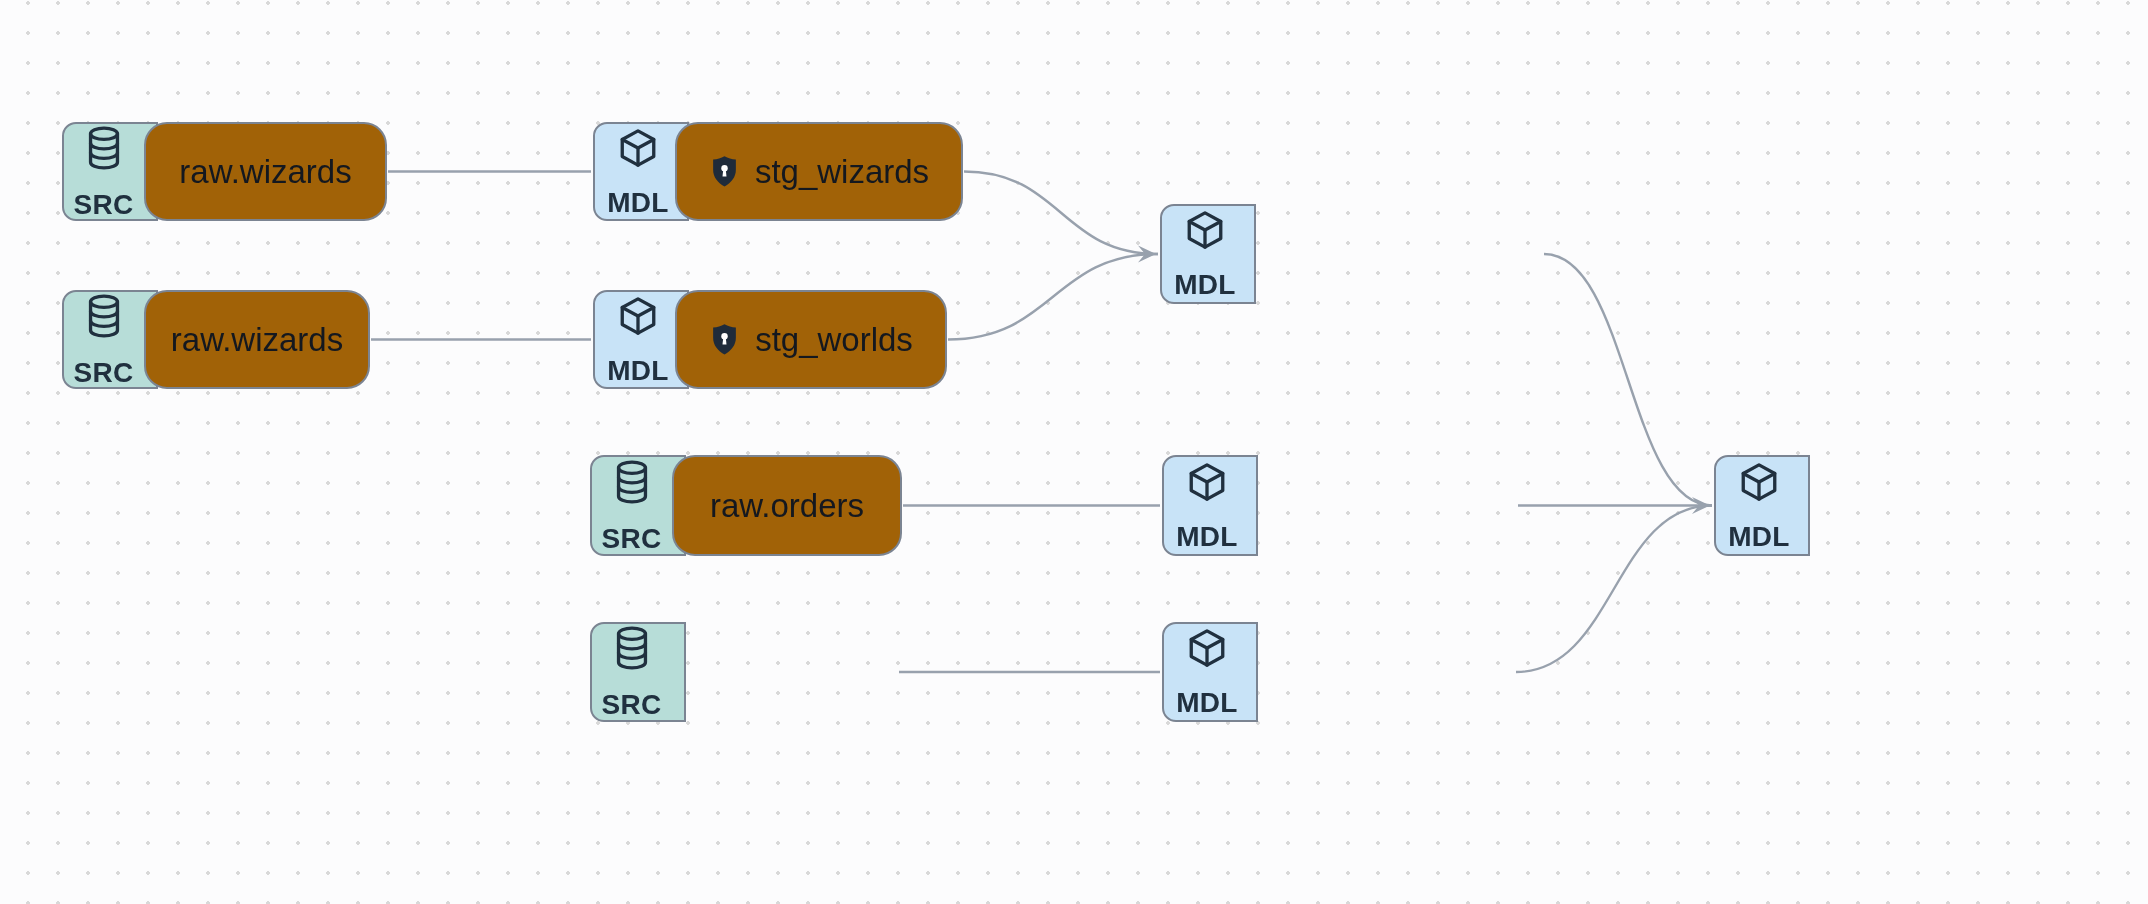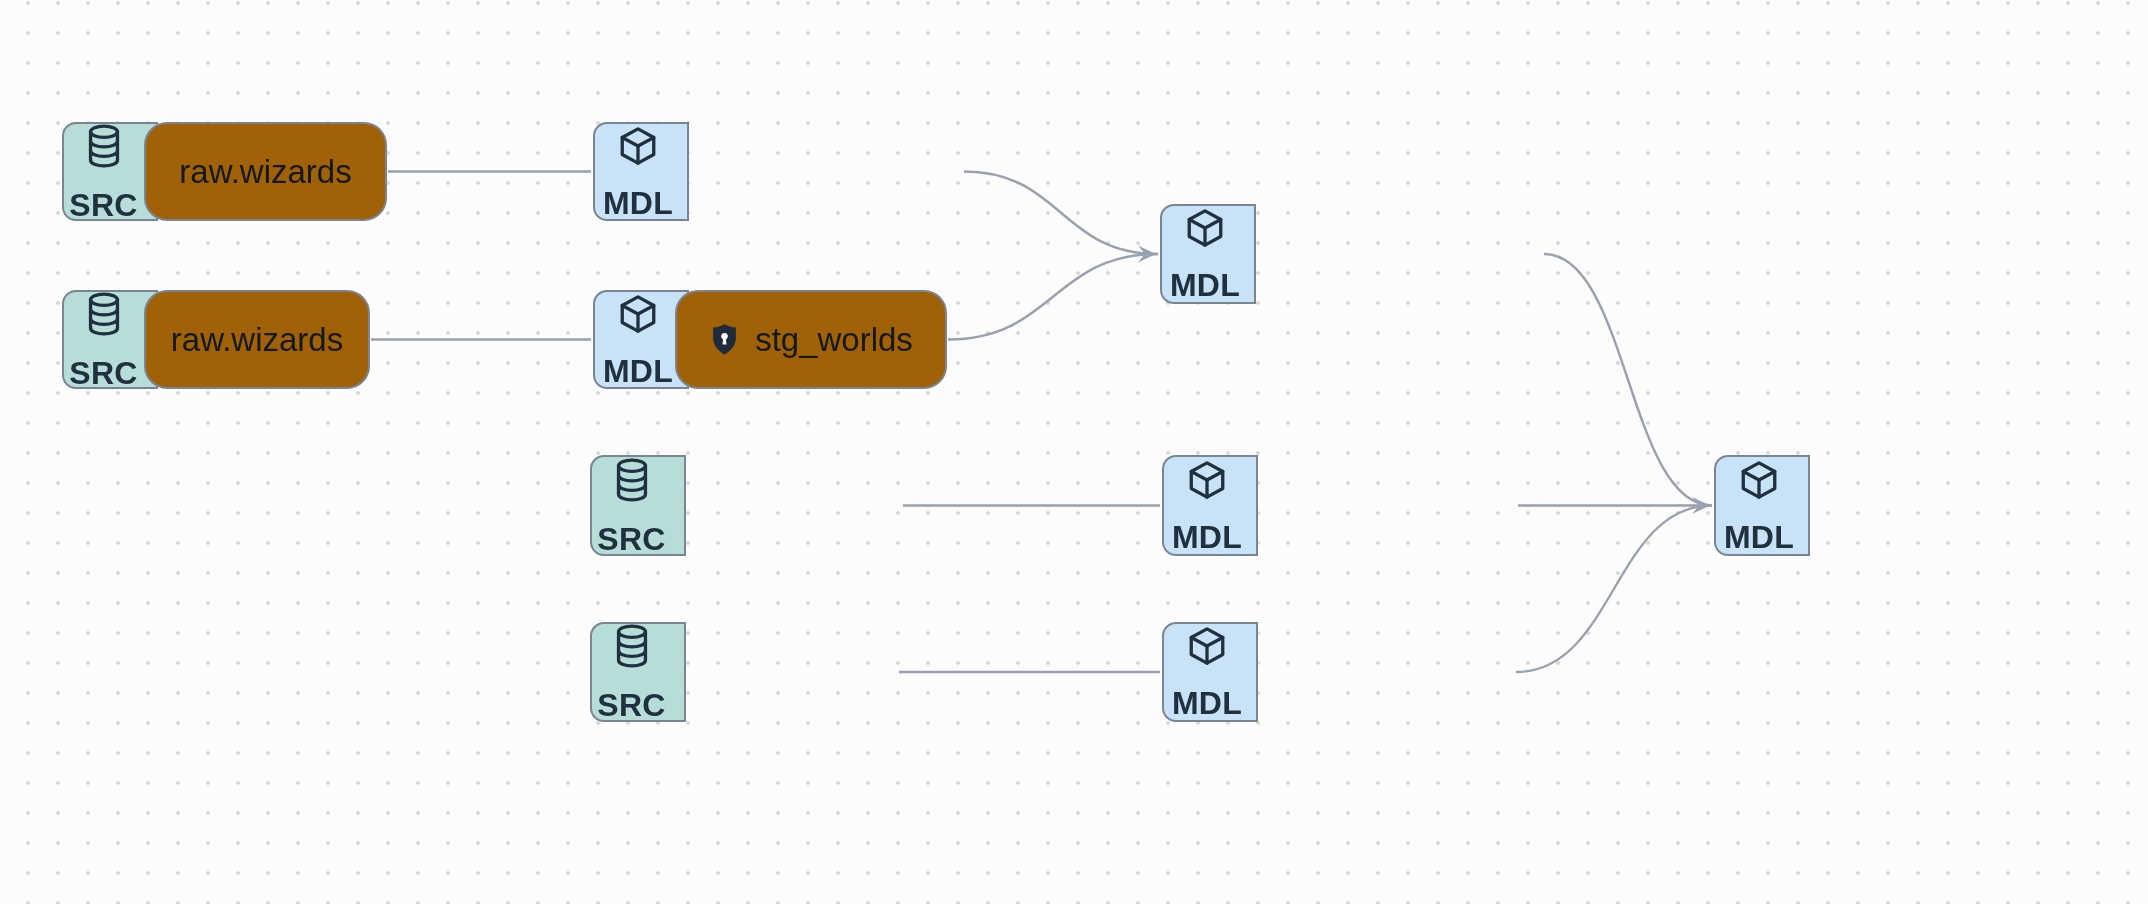--- a/index.html
+++ b/index.html
@@ -28,21 +28,21 @@
   .badge{
     box-sizing:border-box;width:96px;flex:0 0 96px;
     border:2.5px solid var(--border);
     border-radius:14px 0 0 14px;
     display:flex;flex-direction:column;align-items:center;justify-content:center;
     gap:2px;padding-right:13px;
   }
   .badge.src{background:var(--srcbg);}
   .badge.mdl{background:var(--mdlbg);padding-left:7px;}
   .badge-label{
-    font-size:32px;font-weight:700;color:var(--ink);
+    font-size:28px;font-weight:700;color:var(--ink);
     letter-spacing:.3px;line-height:1;margin-top:18px;
   }
   .panel{
     box-sizing:border-box;flex:1;margin-left:-14px;z-index:1;
     background:#a16207;border:2.5px solid var(--border);border-radius:23px;
     display:flex;align-items:center;justify-content:center;gap:15px;
   }
   .name{font-size:33px;color:var(--name);white-space:nowrap;}
   .badge-icon,.shield{display:flex;align-items:center;justify-content:center;}
 </style>
@@ -87,59 +87,69 @@
 
       <span class="badge-icon">
         <svg width="42" height="42" viewBox="0 0 24 24" fill="none" stroke="#20303f" stroke-width="1.9" stroke-linecap="round" stroke-linejoin="round">
           <path d="M12 2.2 L21 7.1 V16.9 L12 21.8 L3 16.9 V7.1 Z"></path>
           <path d="M3 7.1 L12 12 L21 7.1"></path>
           <path d="M12 12 V21.8"></path>
         </svg>
       </span>
       <span class="badge-label">MDL</span>
     </div>
-  </div>
-      <div class="node" style="left: 62px; top: 290px; width: 308px; height: 99px;">
-    <div class="badge src">
-      <span class="badge-icon">
-        <svg width="38" height="46" viewBox="0 0 24 28" fill="none" stroke="#20303f" stroke-width="2.1" stroke-linecap="round" stroke-linejoin="round">
-          <ellipse cx="12" cy="5" rx="8.5" ry="3.6"></ellipse>
-          <path d="M3.5 5 v18 c0 2 3.8 3.6 8.5 3.6 s8.5 -1.6 8.5 -3.6 v-18"></path>
-          <path d="M3.5 11 c0 2 3.8 3.6 8.5 3.6 s8.5 -1.6 8.5 -3.6"></path>
-          <path d="M3.5 17 c0 2 3.8 3.6 8.5 3.6 s8.5 -1.6 8.5 -3.6"></path>
-        </svg>
-      </span>
-
-      <span class="badge-label">SRC</span>
-    </div>
-    <div class="panel">
-
-      <span class="name">raw.wizards</span>
-    </div>
-  </div>
-      <div class="node" style="left: 593px; top: 290px; width: 354px; height: 99px;">
-    <div class="badge mdl">
-
-      <span class="badge-icon">
-        <svg width="42" height="42" viewBox="0 0 24 24" fill="none" stroke="#20303f" stroke-width="1.9" stroke-linecap="round" stroke-linejoin="round">
-          <path d="M12 2.2 L21 7.1 V16.9 L12 21.8 L3 16.9 V7.1 Z"></path>
-          <path d="M3 7.1 L12 12 L21 7.1"></path>
-          <path d="M12 12 V21.8"></path>
-        </svg>
-      </span>
-      <span class="badge-label">MDL</span>
-    </div>
     <div class="panel">
       <span class="shield">
         <svg width="31" height="34" viewBox="0 0 24 26">
           <path fill="#1f2b3a" d="M12 0.8 c2.7 1.5 5.6 2.3 8.8 2.5 v8 c0 5.6 -3.3 9.9 -8.8 12.9 C6.5 21.2 3.2 16.9 3.2 11.3 v-8 C6.4 3.1 9.3 2.3 12 0.8 Z"></path>
           <circle cx="12" cy="10" r="2.5" fill="#ffffff"></circle>
           <path fill="#ffffff" d="M11 11.5 h2 l0.55 5 h-3.1 Z"></path>
         </svg>
       </span>
+      <span class="name">stg_wizards</span>
+    </div>
+  </div>
+      <div class="node" style="left: 62px; top: 290px; width: 308px; height: 99px;">
+    <div class="badge src">
+      <span class="badge-icon">
+        <svg width="38" height="46" viewBox="0 0 24 28" fill="none" stroke="#20303f" stroke-width="2.1" stroke-linecap="round" stroke-linejoin="round">
+          <ellipse cx="12" cy="5" rx="8.5" ry="3.6"></ellipse>
+          <path d="M3.5 5 v18 c0 2 3.8 3.6 8.5 3.6 s8.5 -1.6 8.5 -3.6 v-18"></path>
+          <path d="M3.5 11 c0 2 3.8 3.6 8.5 3.6 s8.5 -1.6 8.5 -3.6"></path>
+          <path d="M3.5 17 c0 2 3.8 3.6 8.5 3.6 s8.5 -1.6 8.5 -3.6"></path>
+        </svg>
+      </span>
+
+      <span class="badge-label">SRC</span>
+    </div>
+    <div class="panel">
+
+      <span class="name">raw.wizards</span>
+    </div>
+  </div>
+      <div class="node" style="left: 593px; top: 290px; width: 354px; height: 99px;">
+    <div class="badge mdl">
+
+      <span class="badge-icon">
+        <svg width="42" height="42" viewBox="0 0 24 24" fill="none" stroke="#20303f" stroke-width="1.9" stroke-linecap="round" stroke-linejoin="round">
+          <path d="M12 2.2 L21 7.1 V16.9 L12 21.8 L3 16.9 V7.1 Z"></path>
+          <path d="M3 7.1 L12 12 L21 7.1"></path>
+          <path d="M12 12 V21.8"></path>
+        </svg>
+      </span>
+      <span class="badge-label">MDL</span>
+    </div>
+    <div class="panel">
+      <span class="shield">
+        <svg width="31" height="34" viewBox="0 0 24 26">
+          <path fill="#1f2b3a" d="M12 0.8 c2.7 1.5 5.6 2.3 8.8 2.5 v8 c0 5.6 -3.3 9.9 -8.8 12.9 C6.5 21.2 3.2 16.9 3.2 11.3 v-8 C6.4 3.1 9.3 2.3 12 0.8 Z"></path>
+          <circle cx="12" cy="10" r="2.5" fill="#ffffff"></circle>
+          <path fill="#ffffff" d="M11 11.5 h2 l0.55 5 h-3.1 Z"></path>
+        </svg>
+      </span>
       <span class="name">stg_worlds</span>
     </div>
   </div>
       <div class="node" style="left: 1160px; top: 204px; width: 383px; height: 100px;">
     <div class="badge mdl">
 
       <span class="badge-icon">
         <svg width="42" height="42" viewBox="0 0 24 24" fill="none" stroke="#20303f" stroke-width="1.9" stroke-linecap="round" stroke-linejoin="round">
           <path d="M12 2.2 L21 7.1 V16.9 L12 21.8 L3 16.9 V7.1 Z"></path>
           <path d="M3 7.1 L12 12 L21 7.1"></path>
@@ -155,20 +165,24 @@
         <svg width="38" height="46" viewBox="0 0 24 28" fill="none" stroke="#20303f" stroke-width="2.1" stroke-linecap="round" stroke-linejoin="round">
           <ellipse cx="12" cy="5" rx="8.5" ry="3.6"></ellipse>
           <path d="M3.5 5 v18 c0 2 3.8 3.6 8.5 3.6 s8.5 -1.6 8.5 -3.6 v-18"></path>
           <path d="M3.5 11 c0 2 3.8 3.6 8.5 3.6 s8.5 -1.6 8.5 -3.6"></path>
           <path d="M3.5 17 c0 2 3.8 3.6 8.5 3.6 s8.5 -1.6 8.5 -3.6"></path>
         </svg>
       </span>
 
       <span class="badge-label">SRC</span>
     </div>
+    <div class="panel">
+
+      <span class="name">raw.orders</span>
+    </div>
   </div>
       <div class="node" style="left: 1162px; top: 455px; width: 355px; height: 101px;">
     <div class="badge mdl">
 
       <span class="badge-icon">
         <svg width="42" height="42" viewBox="0 0 24 24" fill="none" stroke="#20303f" stroke-width="1.9" stroke-linecap="round" stroke-linejoin="round">
           <path d="M12 2.2 L21 7.1 V16.9 L12 21.8 L3 16.9 V7.1 Z"></path>
           <path d="M3 7.1 L12 12 L21 7.1"></path>
           <path d="M12 12 V21.8"></path>
         </svg>

